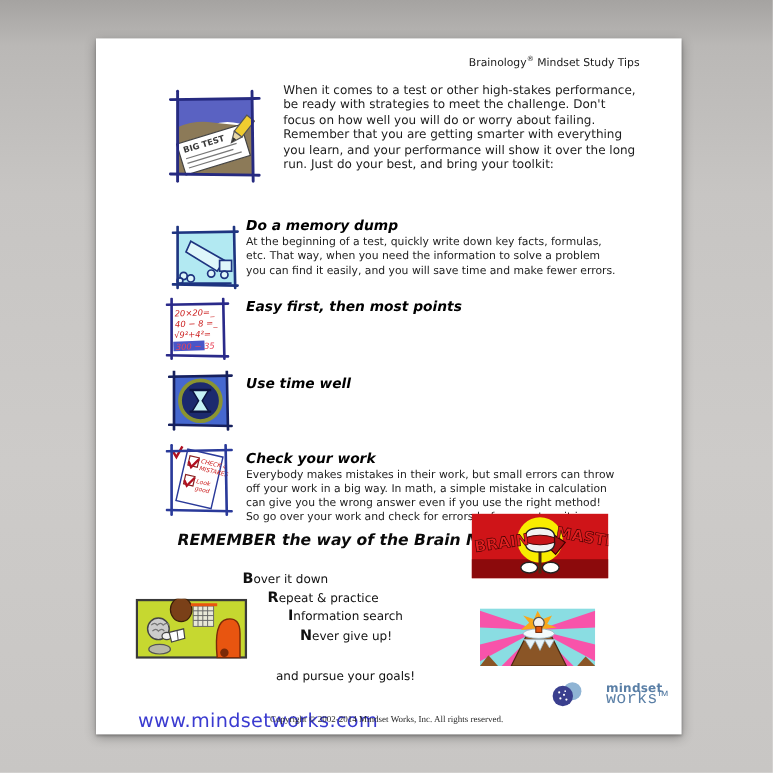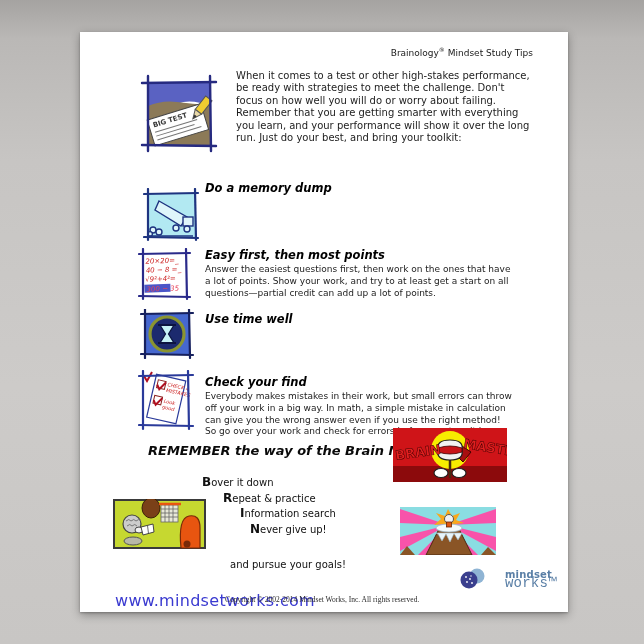--- a/index.html
+++ b/index.html
@@ -85,41 +85,41 @@
       <line x1="6" y1="48" x2="50" y2="48" stroke="#1e3480" stroke-width="1.4"></line>
       <g stroke="#1e3480" stroke-width="2.2" stroke-linecap="round">
         <line x1="1" y1="6" x2="55" y2="5"></line>
         <line x1="5" y1="1" x2="5" y2="52"></line>
         <line x1="52" y1="1" x2="53" y2="52"></line>
         <line x1="1" y1="49" x2="55" y2="50"></line>
       </g>
     </svg>
     <div class="section-text" style="top:149px;">
       <h2>Do a memory dump</h2>
+      <p>At the beginning of a test, quickly write down key facts, formulas, etc. That way, when you need the information to solve a problem you can find it easily, and you will save time and make fewer errors.</p>
     </div>
 
     <svg class="illo" style="left:58px;top:216px;" width="54" height="53" viewBox="0 0 54 53">
       <rect x="5" y="5" width="44" height="44" fill="#ffffff"></rect>
       <g font-size="7" fill="#cc2020" font-style="italic" transform="rotate(-2 27 27)">
         <text x="8" y="15">20×20=_</text>
         <text x="8" y="24">40 − 8 =_</text>
         <text x="7" y="33">√9²+4²=</text>
         <rect x="6" y="36" width="26" height="8" fill="#4a55c8"></rect>
         <text x="8" y="43" fill="#e8445a">300 − 35</text>
       </g>
       <g stroke="#2a2a8a" stroke-width="2.2" stroke-linecap="round">
         <line x1="1" y1="6" x2="52" y2="5"></line>
         <line x1="5" y1="1" x2="5" y2="51"></line>
         <line x1="48" y1="1" x2="49" y2="51"></line>
         <line x1="1" y1="48" x2="52" y2="49"></line>
       </g>
     </svg>
     <div class="section-text" style="top:216px;">
       <h2>Easy first, then most points</h2>
-      <p>Answer the easiest questions first, then work on the ones that have a lot of points. Show your work, and try to at least get a start on all questions—partial credit can add up a lot of points.</p>
     </div>
 
     <svg class="illo" style="left:60px;top:277px;" width="55" height="50" viewBox="0 0 55 50">
       <rect x="5" y="4" width="45" height="42" fill="#4668cf"></rect>
       <circle cx="27" cy="25" r="17" fill="#1c2a6e" stroke="#8a9430" stroke-width="3.2"></circle>
       <g stroke="#0c1440" stroke-width="1.2" fill="#c6f2f6">
         <path d="M20,16 h14 l-5.5,9 5.5,9 h-14 l5.5,-9 z"></path>
         <line x1="18" y1="16" x2="36" y2="16" stroke-width="2"></line>
         <line x1="18" y1="34" x2="36" y2="34" stroke-width="2"></line>
       </g>
@@ -149,21 +149,21 @@
       </g>
       <path d="M6,6 l3,5 5,-9" fill="none" stroke="#b01020" stroke-width="2"></path>
       <g stroke="#2a3a9a" stroke-width="2.2" stroke-linecap="round">
         <line x1="1" y1="6" x2="55" y2="5"></line>
         <line x1="5" y1="1" x2="5" y2="59"></line>
         <line x1="50" y1="1" x2="51" y2="59"></line>
         <line x1="1" y1="55" x2="55" y2="56"></line>
       </g>
     </svg>
     <div class="section-text" style="top:343px;">
-      <h2>Check your find</h2>
+      <h2>Check your work</h2>
       <p>Everybody makes mistakes in their work, but small errors can throw off your work in a big way.  In math, a simple mistake in calculation can give you the wrong answer even if you use the right method!  So go over your work and check for errors before you turn it in.</p>
     </div>
 
     <div class="remember">REMEMBER the way of the Brain Master!</div>
 
     <svg class="illo" style="left:313px;top:396px;" width="114" height="54" viewBox="0 0 114 54">
       <rect width="114" height="54" fill="#cf1418"></rect>
       <rect y="38" width="114" height="16" fill="#8c0a0c"></rect>
       <circle cx="57" cy="22" r="19" fill="#f8ec00"></circle>
       <line x1="57" y1="30" x2="57" y2="50" stroke="#4a2a10" stroke-width="2.5"></line>

